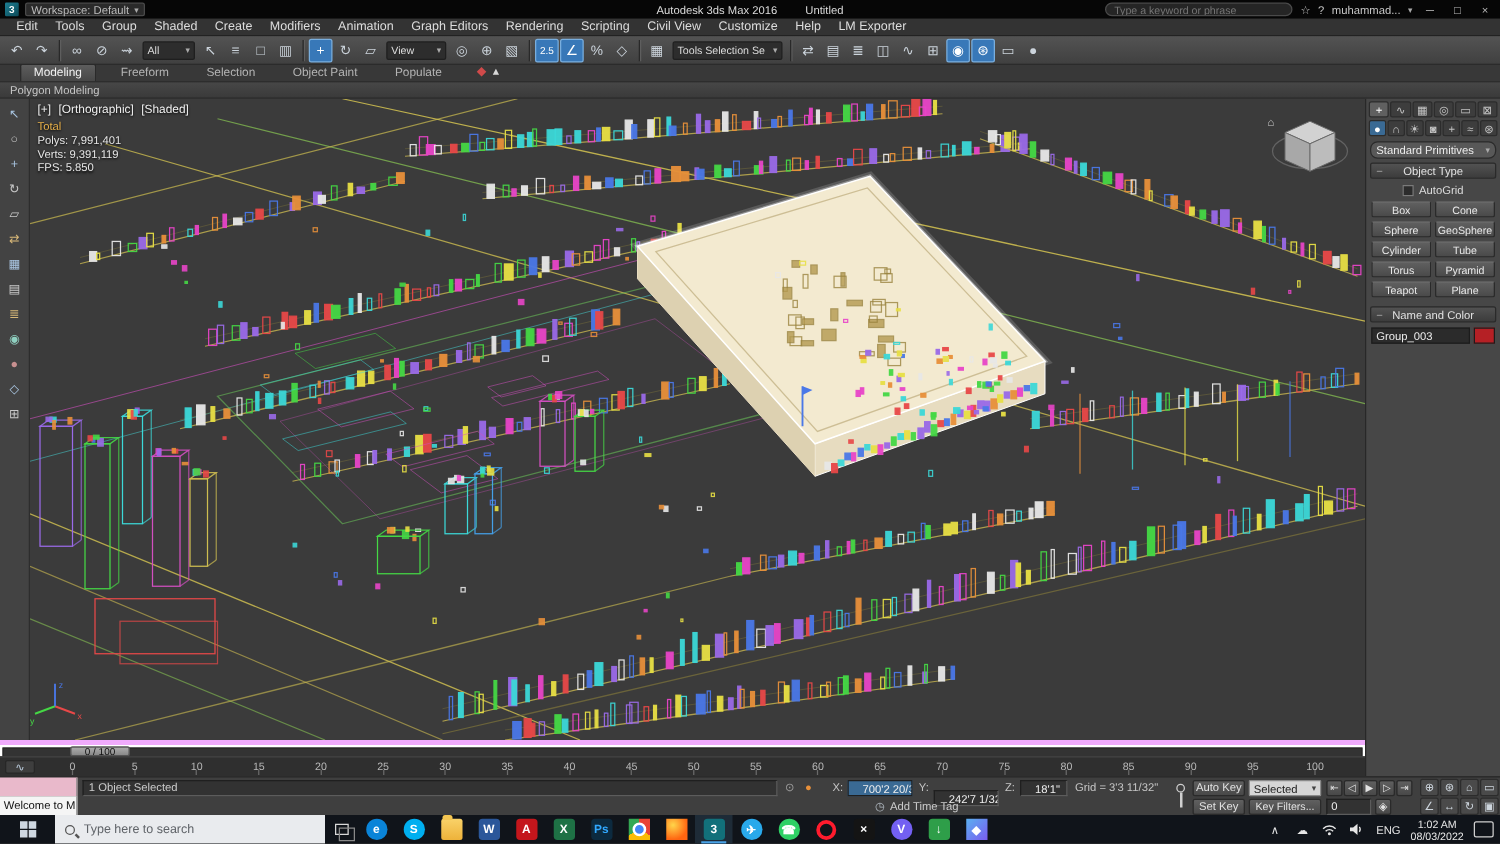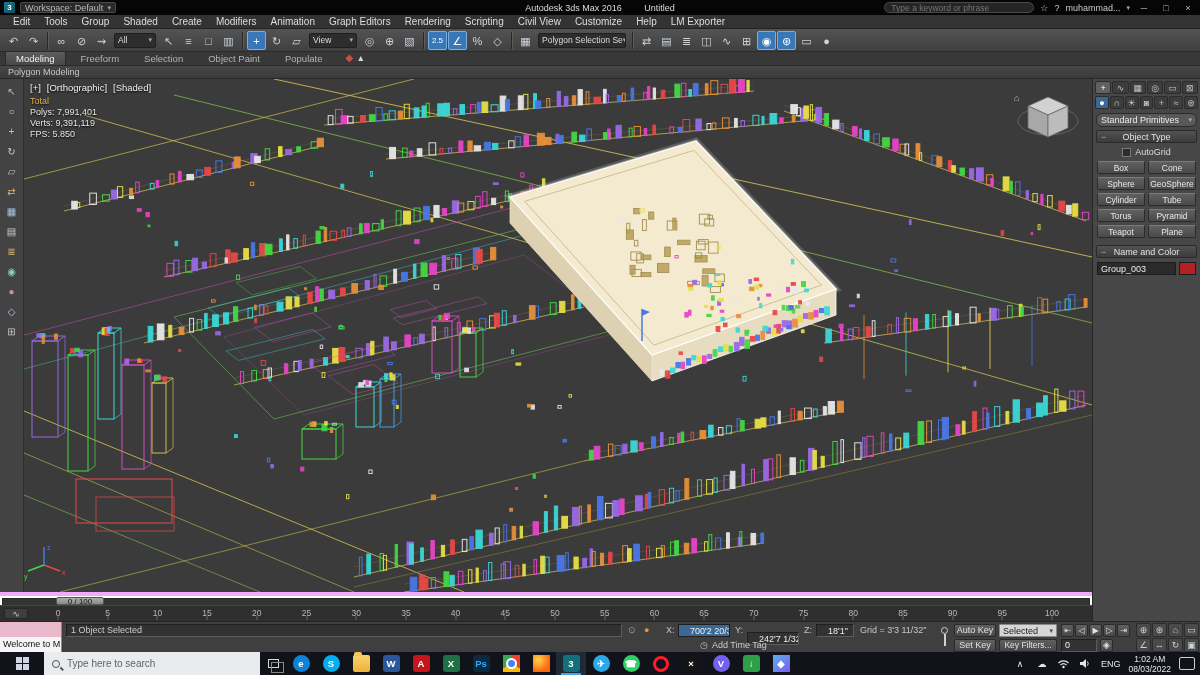--- a/index.html
+++ b/index.html
@@ -24,21 +24,21 @@
   
   .maintoolbar{position:absolute;left:0;top:29px;width:100%;height:23px;background:linear-gradient(#535353,#404040);border-bottom:1px solid #2b2b2b;display:flex;align-items:center;padding-left:4px;gap:1px;}
   .tb-icon{width:19px;height:19px;line-height:18px;text-align:center;font-size:11px;color:#ccd4dc;border:1px solid transparent;border-radius:2px;flex:0 0 auto;}
   .tb-icon.small{font-size:8px;}
   .tb-icon.active{background:#3878b8;border-color:#79aede;color:#fff;}
   .tb-sep{width:1px;height:17px;background:#292929;box-shadow:1px 0 0 #5e5e5e;margin:0 3px;flex:0 0 auto;}
   .tb-dd{height:15px;background:#2d2d2d;border:1px solid #1f1f1f;border-radius:2px;display:flex;align-items:center;justify-content:space-between;padding:0 3px;font-size:8.5px;color:#ddd;margin:0 2px;flex:0 0 auto;white-space:nowrap;overflow:hidden;}
   .caret{font-size:7px;color:#aaa;}
 
   
-  .ribbontabs{position:absolute;left:0;top:52px;width:100%;height:14px;background:#383838;border-bottom:1px solid #2a2a2a;display:flex;align-items:flex-end;padding-left:5px;gap:5px;}
+  .ribbontabs{position:absolute;left:0;top:52px;width:100%;height:14px;background:#383838;border-bottom:1px solid #2a2a2a;display:flex;align-items:flex-end;padding-left:16px;gap:10px;}
   .rtab{padding:1px 10px 1px;font-size:9.5px;color:#b4b4b4;}
   .rtab.active{background:linear-gradient(#5d5d5d,#474747);color:#f2f2f2;border:1px solid #2a2a2a;border-bottom:none;border-radius:2px 2px 0 0;}
   .ribbon-extra{margin-left:8px;display:flex;align-items:center;gap:5px;padding-bottom:2px;}
   .polystrip{position:absolute;left:0;top:66px;width:100%;height:13px;background:linear-gradient(#474747,#3a3a3a);border-bottom:1px solid #292929;display:flex;align-items:center;padding-left:8px;font-size:9px;color:#c6c6c6;}
 
   
   .leftstrip{position:absolute;left:0;top:79px;width:24px;height:513px;background:#434343;border-right:1px solid #2d2d2d;display:flex;flex-direction:column;align-items:center;padding-top:5px;gap:5px;}
   .ls-icon{width:18px;height:15px;line-height:15px;text-align:center;font-size:10px;}
 
   
@@ -191,21 +191,21 @@
       <div class="tb-icon">⊕</div>
       <div class="tb-icon">▧</div>
       <div class="tb-sep"></div>
       <div class="tb-icon active small">2.5</div>
       <div class="tb-icon active">∠</div>
       <div class="tb-icon">%</div>
       <div class="tb-icon">◇</div>
       <div class="tb-sep"></div>
       <div class="tb-icon">▦</div>
       <div class="tb-dd" style="width: 88px;">
-        <span>Polygon Selection Se</span>
+        <span>Tools Selection Se</span>
         <span class="caret">▾</span>
       </div>
       <div class="tb-sep"></div>
       <div class="tb-icon">⇄</div>
       <div class="tb-icon">▤</div>
       <div class="tb-icon">≣</div>
       <div class="tb-icon">◫</div>
       <div class="tb-icon">∿</div>
       <div class="tb-icon">⊞</div>
       <div class="tb-icon active">◉</div>

